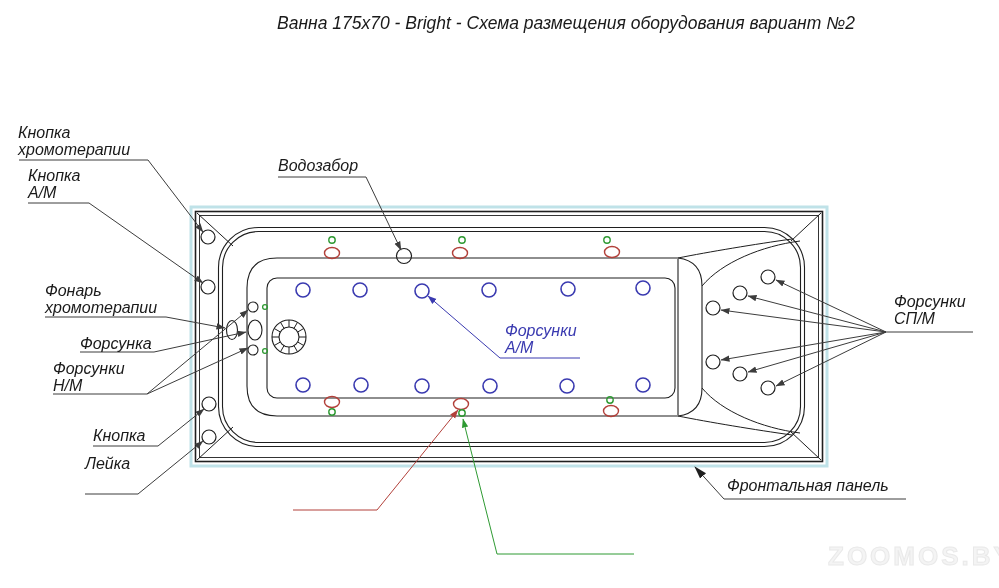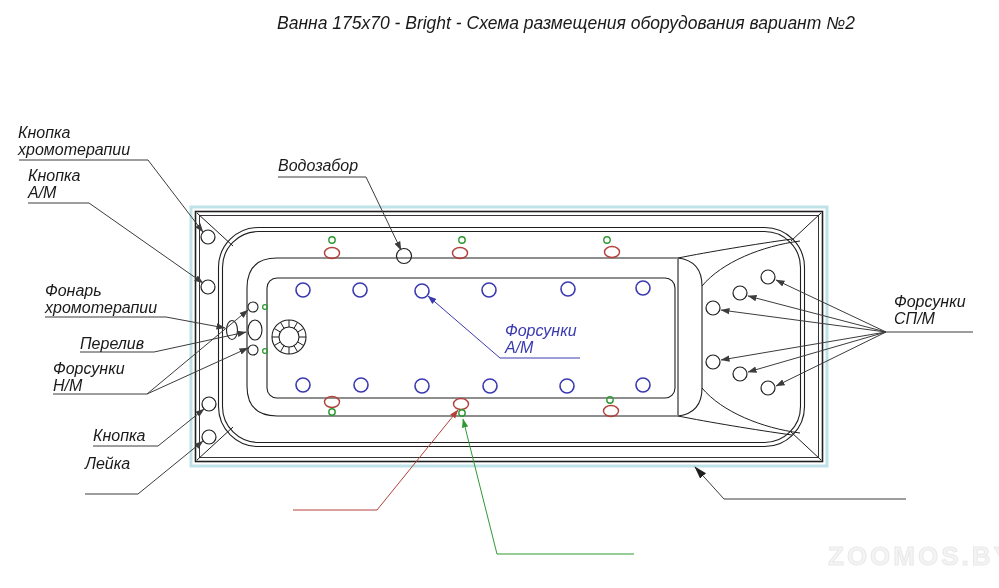--- a/index.html
+++ b/index.html
@@ -172,21 +172,21 @@
   <div class="lbl" style="left:28px;top:168px">
     <span>Кнопка</span>
     <span>А/М</span>
   </div>
 
   <div class="lbl" style="left:45px;top:283px">
     <span>Фонарь</span>
     <span>хромотерапии</span>
   </div>
 
-  <div class="lbl" style="left:80px;top:336px">Перелив</div>
+  <div class="lbl" style="left:80px;top:336px">Форсунка</div>
 
   <div class="lbl" style="left:53px;top:361px">
     <span>Форсунки</span>
     <span>Н/М</span>
   </div>
 
   <div class="lbl" style="left:93px;top:428px">Кнопка</div>
 
   <div class="lbl" style="left:85px;top:456px">Лейка</div>
 
@@ -197,16 +197,17 @@
     <span>А/М</span>
   </div>
 
   <div class="lbl" style="left:894px;top:294px">
     <span>Форсунки</span>
     <span>СП/М</span>
   </div>
 
 
 
+  <div class="lbl" style="left:727px;top:478px">Фронтальная панель</div>
 
   <div class="watermark">ZOOMOS.BY</div>
 
 </div>
 
 </body></html>

